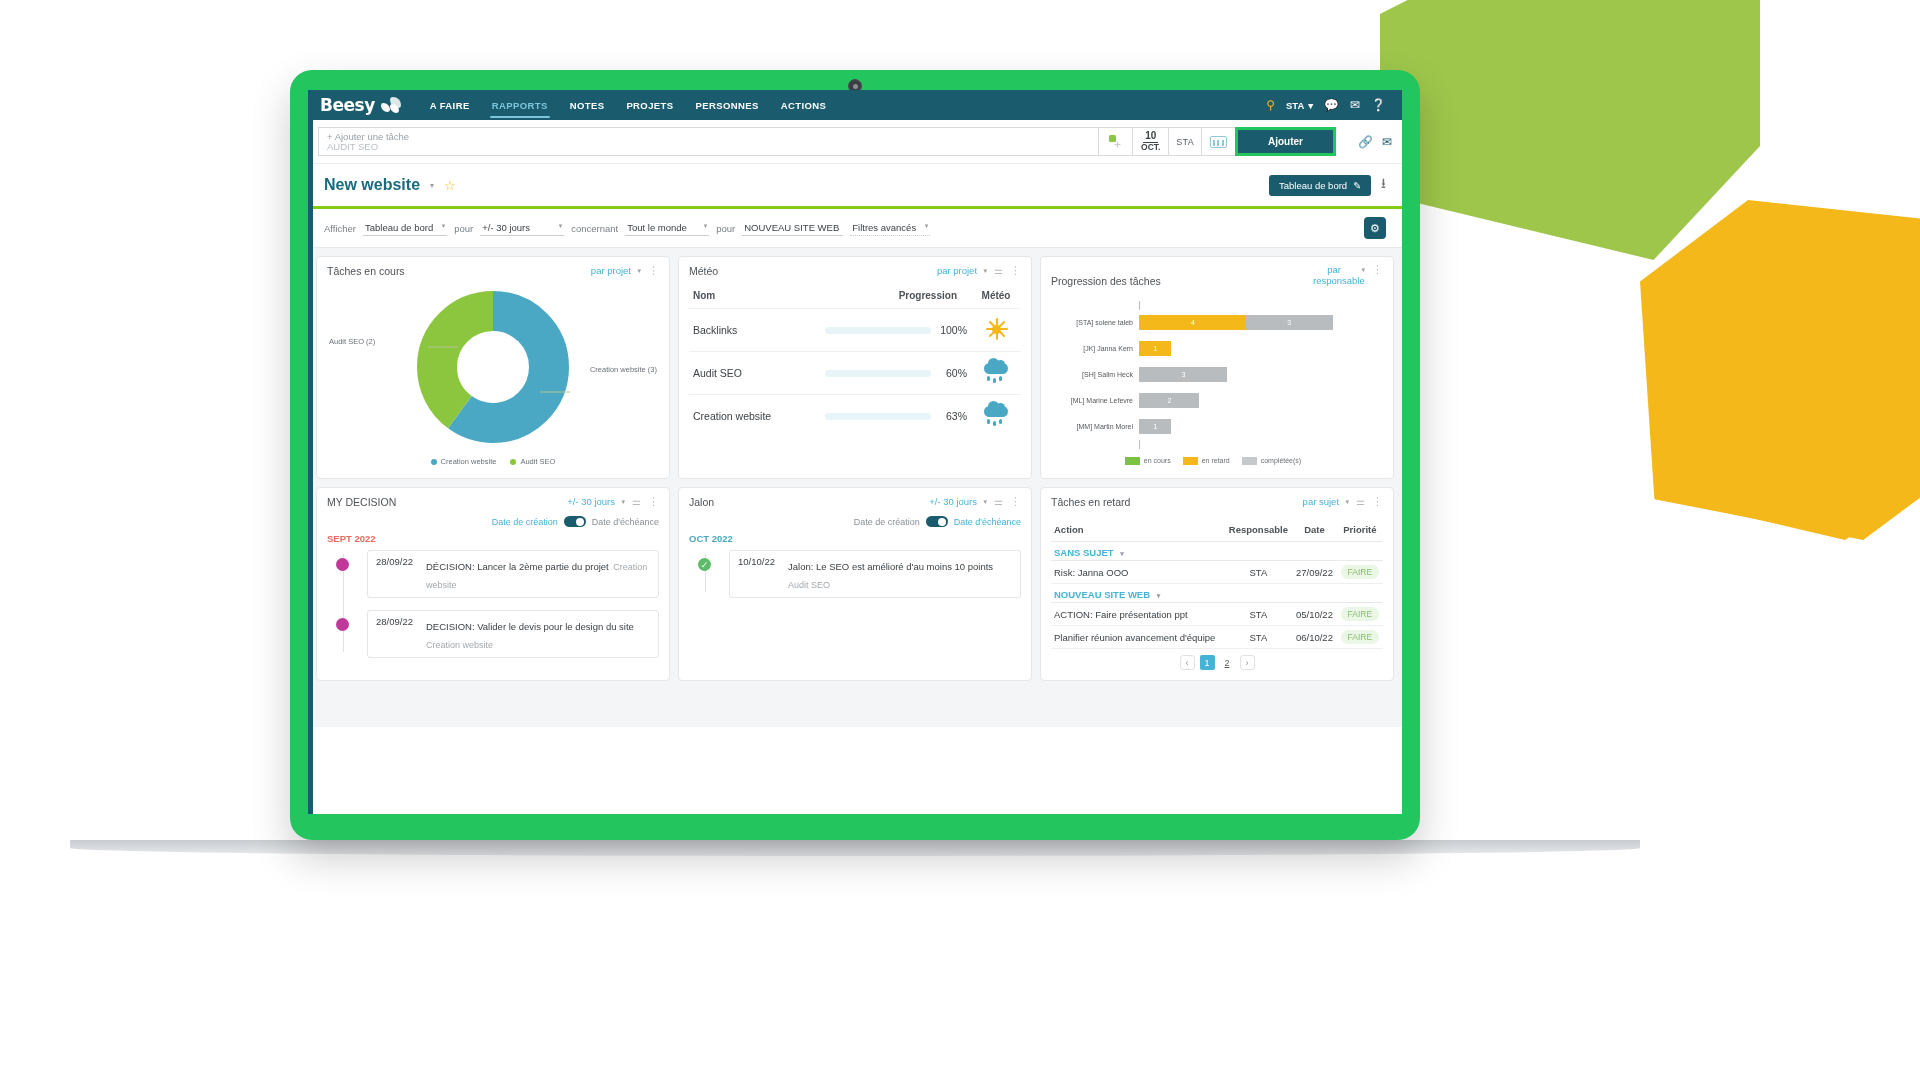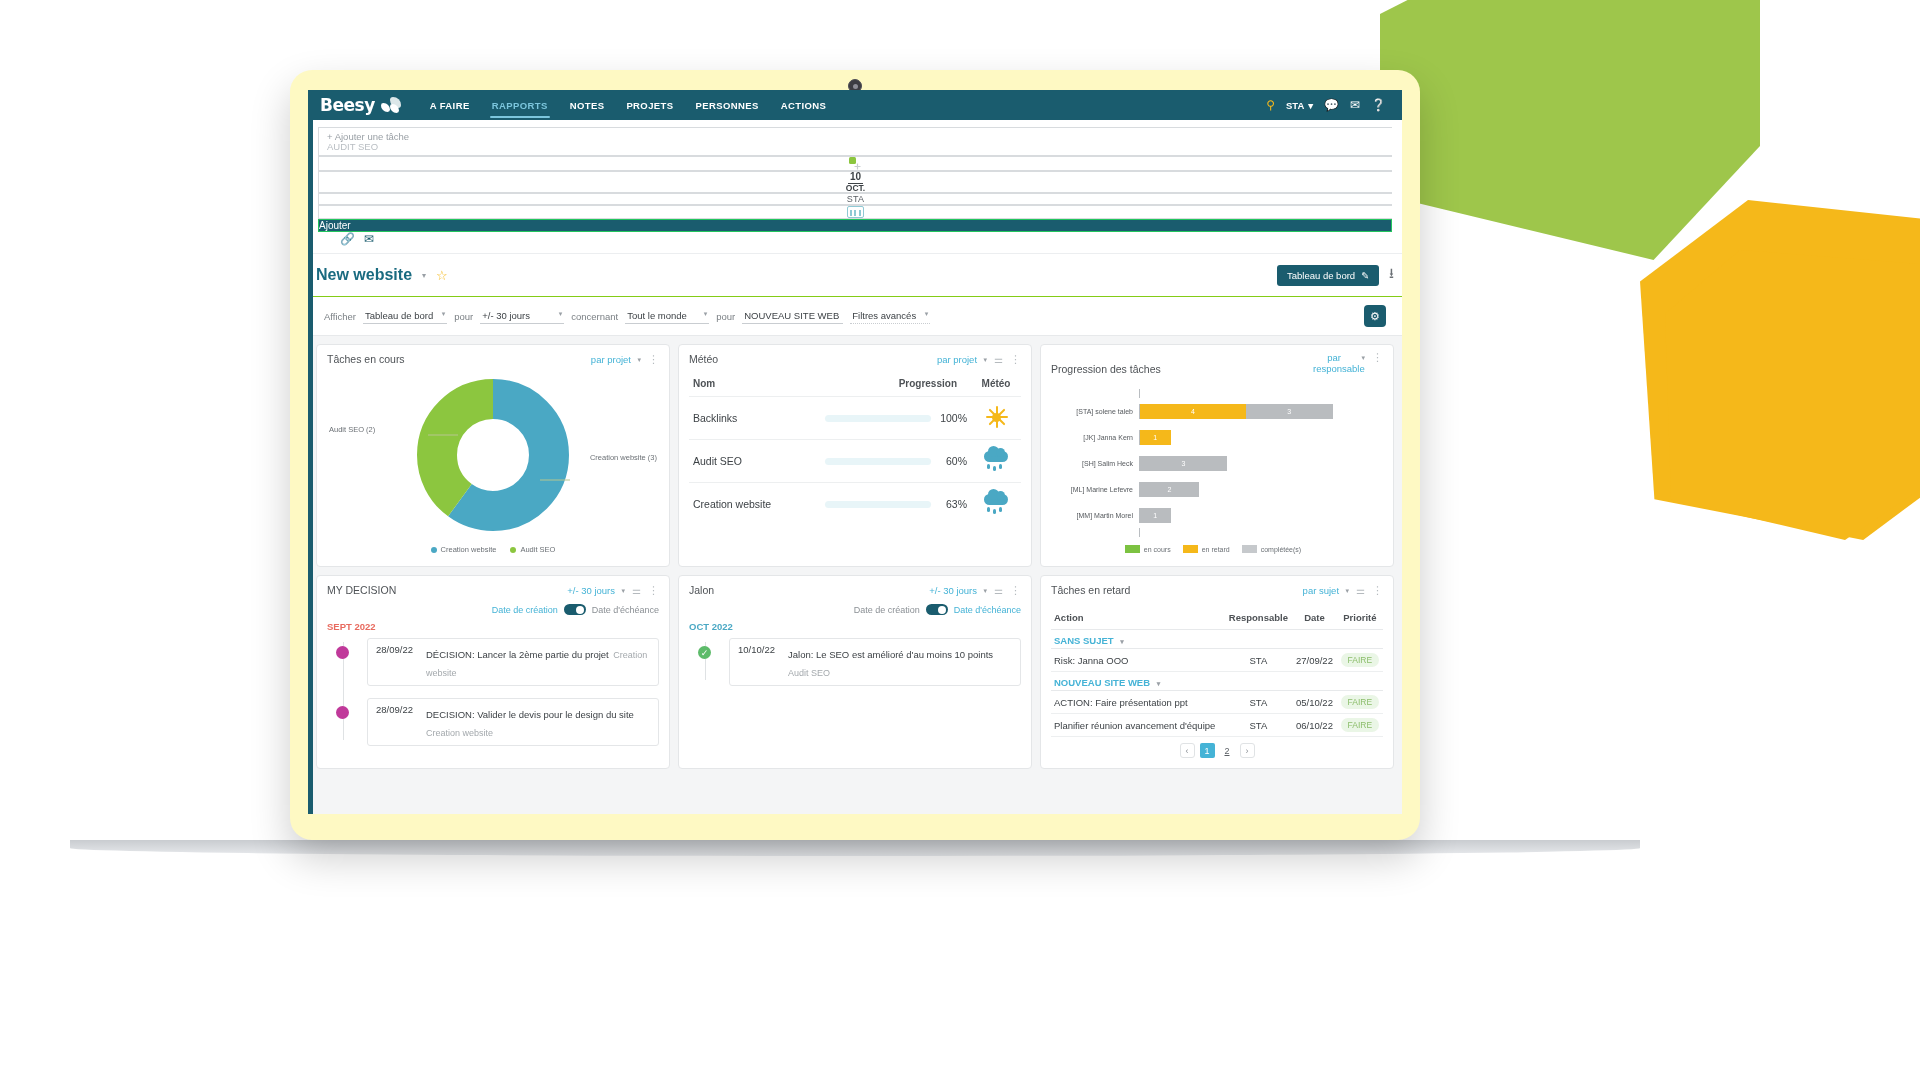--- a/index.html
+++ b/index.html
@@ -27,21 +27,21 @@
     left: 1665px; top: 250px; width: 300px; height: 290px;
     background: #f5b81a;
     clip-path: polygon(25% 0%, 100% 6%, 100% 72%, 60% 100%, 2% 86%, 0% 22%);
   }
 
   
   .laptop { position: absolute; left: 140px; top: 70px; width: 1430px; z-index: 2; }
   .lid {
     position: relative; margin-left: 150px;
     width: 1130px; height: 770px;
-    background: #fef9c3;
+    background: #22c55e;
     border-radius: 22px;
     padding: 20px 18px 26px 18px;
     box-shadow: 0 18px 40px rgba(0,0,0,.20);
   }
   .camera {
     position: absolute; left: 50%; top: 9px; transform: translateX(-50%);
     width: 14px; height: 14px; border-radius: 50%;
     background: #3c3c42; border: 1px solid #4e4e55;
   }
   .camera::after {
@@ -110,21 +110,21 @@
     margin-left: auto; display: flex; align-items: center; gap: 11px;
     padding-right: 4px;
   }
   .nav-user { color: #fff; font-size: 9.5px; font-weight: bold; display: flex; align-items: center; gap: 4px; }
   .nav-icon { color: #fff; font-size: 12px; line-height: 1; cursor: pointer; }
   .pin-icon { color: #f5b81a; font-size: 12px; }
 
   
   .addrow {
     display: flex; align-items: stretch; padding: 7px 10px; gap: 0;
-    background: #fff; border-bottom: 1px solid #eceef0; flex-direction: column;
+    background: #fff; border-bottom: 1px solid #eceef0;
   }
   .addinput {
     flex: 1; border: 1px solid #d8dbde; border-right: none; background: #fff;
     padding: 3px 8px; position: relative; min-height: 26px;
   }
   .addinput .ph { color: #9aa0a6; font-size: 9.5px; display: block; line-height: 11px; }
   .addinput .val { color: #b9bec3; font-size: 9.5px; display: block; line-height: 10px; }
   .addcell {
     border: 1px solid #d8dbde; border-right: none; background: #fff;
     display: flex; align-items: center; justify-content: center;
@@ -133,31 +133,31 @@
   .addcell.date { flex-direction: column; line-height: 1.05; min-width: 36px; }
   .addcell.date .d { font-size: 10px; font-weight: bold; color: #3d4246; border-bottom: 1px solid #3d4246; padding: 0 2px;}
   .addcell.date .m { font-size: 8.5px; font-weight: bold; color: #3d4246; }
   .addcell.who { font-size: 9px; letter-spacing: .3px; color: #5a5f64; min-width: 32px;}
   .kbd-icon {
     width: 17px; height: 12px; border: 1.6px solid #8fc9d4; border-radius: 2px;
     display: flex; align-items: flex-end; justify-content: space-around; padding: 1px;
   }
   .kbd-icon i { width: 2px; height: 6px; background: #8fc9d4; display: block; }
   .addbtn {
-    background: #1a5c6e; color: #fff; font-size: 10px; font-weight: normal;
-    display: flex; align-items: center; padding: 0 0; cursor: pointer;
-    border: 1px solid #22c55e;
+    background: #1a5c6e; color: #fff; font-size: 10px; font-weight: bold;
+    display: flex; align-items: center; padding: 0 30px; cursor: pointer;
+    border: 3px solid #22c55e;
   }
   .addrow-right { display: flex; align-items: center; gap: 9px; padding-left: 22px; }
   .link-icon { color: #1a5c6e; font-size: 12px; cursor: pointer; }
 
   
   .titlerow {
-    display: flex; align-items: center; padding: 9px 8px; background: #fff;
-    border-bottom: 1px solid #84cc16;
+    display: flex; align-items: center; padding: 9px 16px; background: #fff;
+    border-bottom: 3px solid #84cc16;
   }
   .proj-title { color: #1a6b80; font-size: 16px; font-weight: bold; }
   .caret { color: #9aa0a6; font-size: 8px; margin: 0 10px; }
   .star { color: #f5b81a; font-size: 13px; cursor: pointer; }
   .titlerow-right { margin-left: auto; display: flex; align-items: center; gap: 10px; }
   .tb-btn {
     background: #1a5c6e; color: #fff; font-size: 9.5px; border-radius: 3px;
     padding: 5px 10px; display: flex; align-items: center; gap: 6px; cursor: pointer;
   }
   .dl-icon { color: #6b7075; font-size: 14px; cursor: pointer; }

